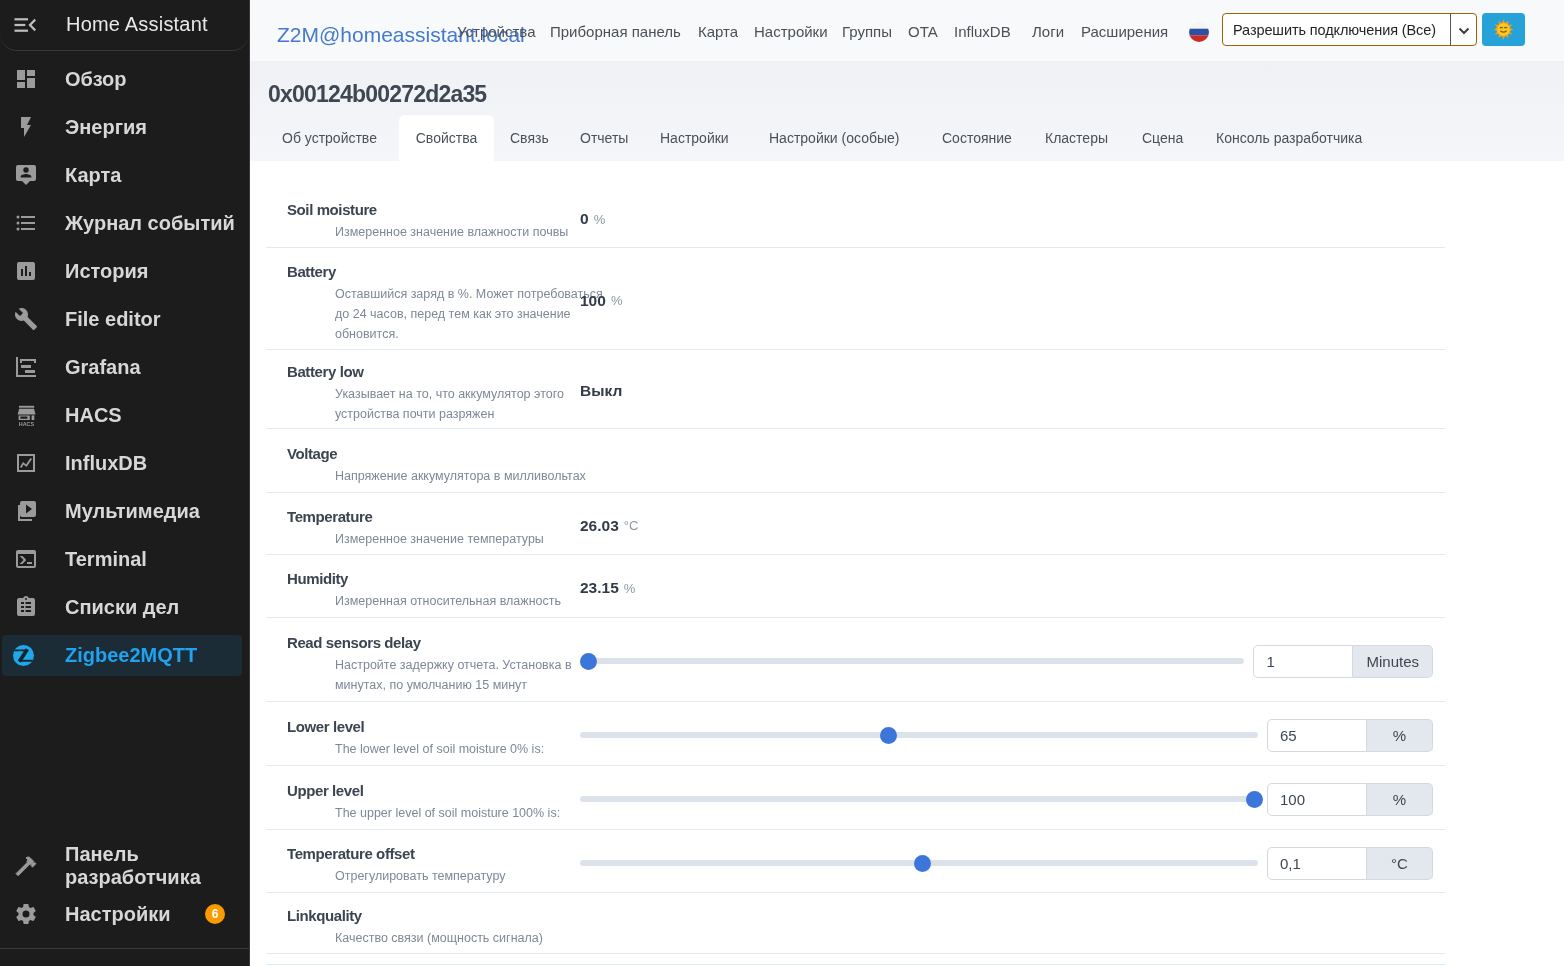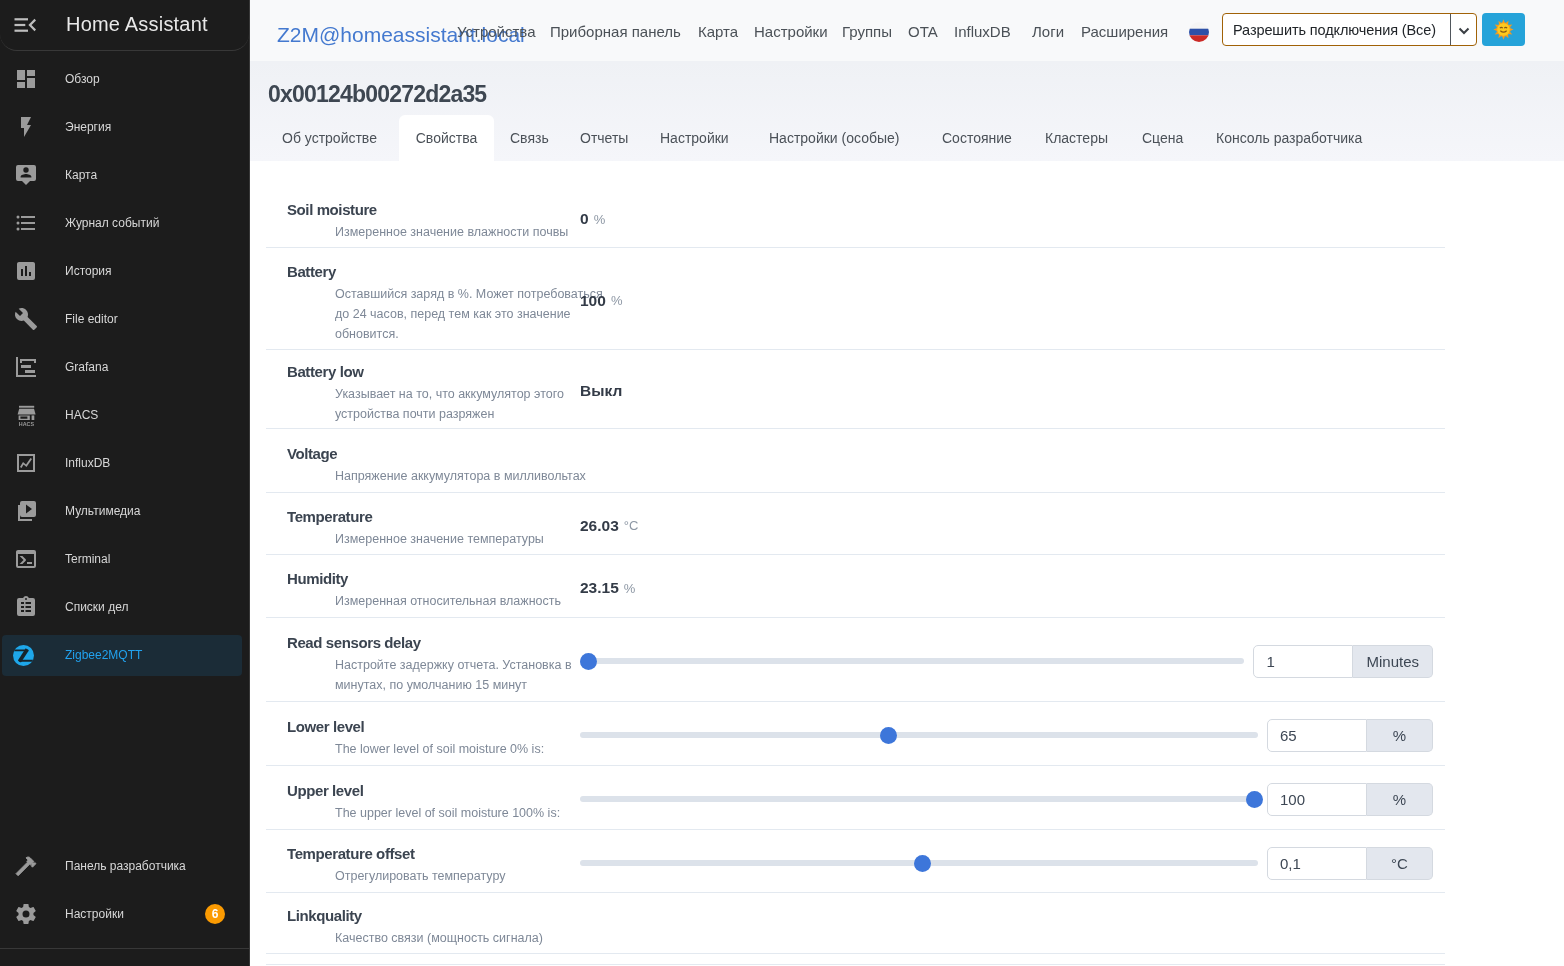--- a/index.html
+++ b/index.html
@@ -5,21 +5,21 @@
 * { margin:0; padding:0; box-sizing:border-box; }
 html,body { width:1564px; height:966px; overflow:hidden; font-family:"Liberation Sans",sans-serif; background:#fff; }
 
 .sidebar { position:absolute; left:0; top:0; width:250px; height:966px; background:#1c1c1c; border-right:1px solid #383838; }
 .sb-header { position:absolute; top:0; left:0; width:100%; height:51px; border-bottom:1px solid #383838;border-radius:17px; }
 .sb-header .ha-title { position:absolute; left:66px; top:13px; font-size:20px; color:#e8e8e8; letter-spacing:0.2px; }
 .sb-menuicon { position:absolute; left:13px; top:14px; }
 .sb-items { position:absolute; top:55px; left:0; width:100%; }
 .sb-item { position:relative; height:48px; display:flex; align-items:center; }
 .sb-item .ic { position:absolute; left:14px; top:12px; width:24px; height:24px; }
-.sb-item .tx { position:absolute; left:65px; font-size:12px; font-weight:400; color:#d7d7d7; }
+.sb-item .tx { position:absolute; left:65px; font-size:20px; font-weight:700; color:#d7d7d7; }
 .sb-item.sel::before { content:""; position:absolute; left:2px; right:7px; top:4px; bottom:3px; background:#1b2c37; border-radius:4px; }
 .sb-item.sel .tx { color:#21a2ef; position:absolute; }
 .sb-bottom { position:absolute; top:842px; left:0; width:100%; }
 .badge6 { position:absolute; left:205px; top:14px; width:20px; height:20px; border-radius:50%; background:#fb9b02; color:#fff; font-size:12px; font-weight:700; text-align:center; line-height:20px; }
 .sb-divbottom { position:absolute; top:948px; left:0; width:100%; border-top:1px solid #383838; }
 svg.mdi { fill:#9b9b9b; }
 
 .main { position:absolute; left:250px; top:0; width:1314px; height:966px; }
 .topnav { position:absolute; left:0; top:0; width:100%; height:61px; background:#f8f9fa; }
 .topnav .brand { position:absolute; left:27px; top:23px; font-size:21px; letter-spacing:0px; color:#4479cf; }

